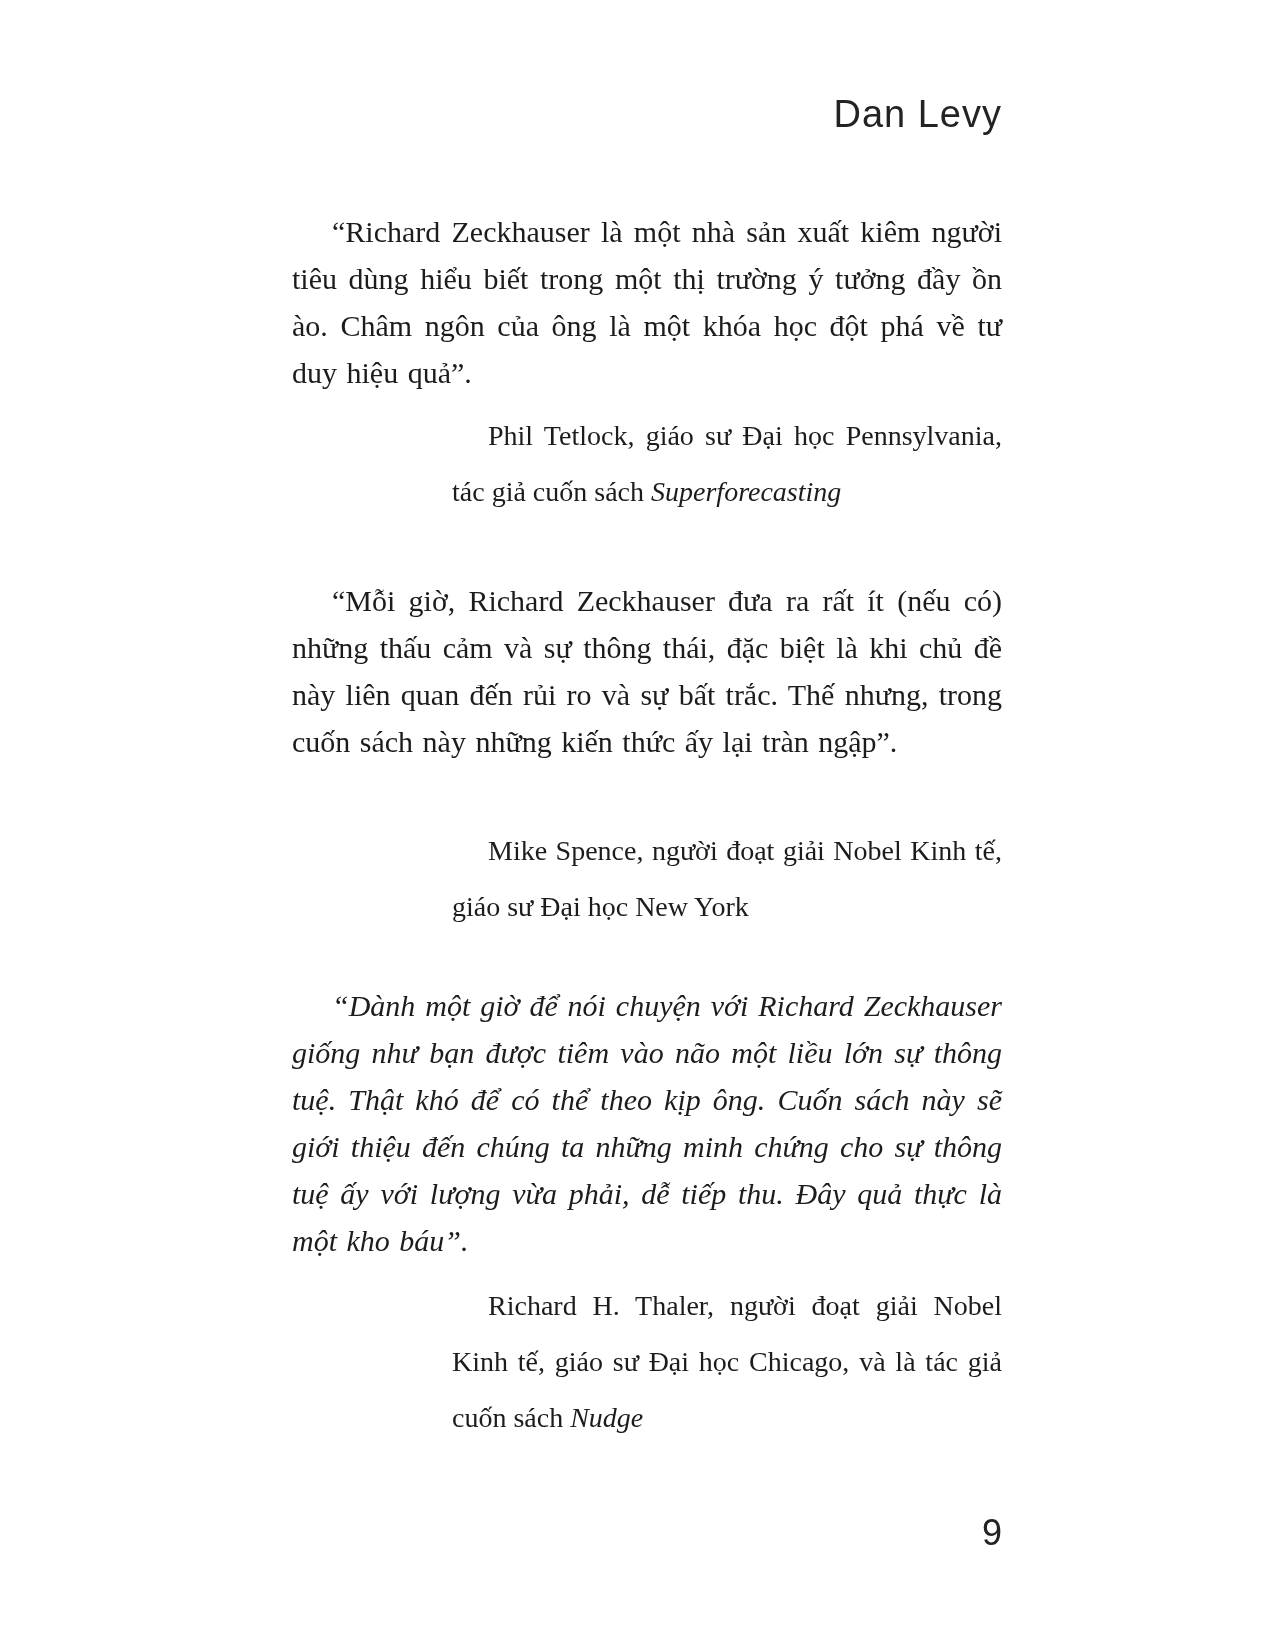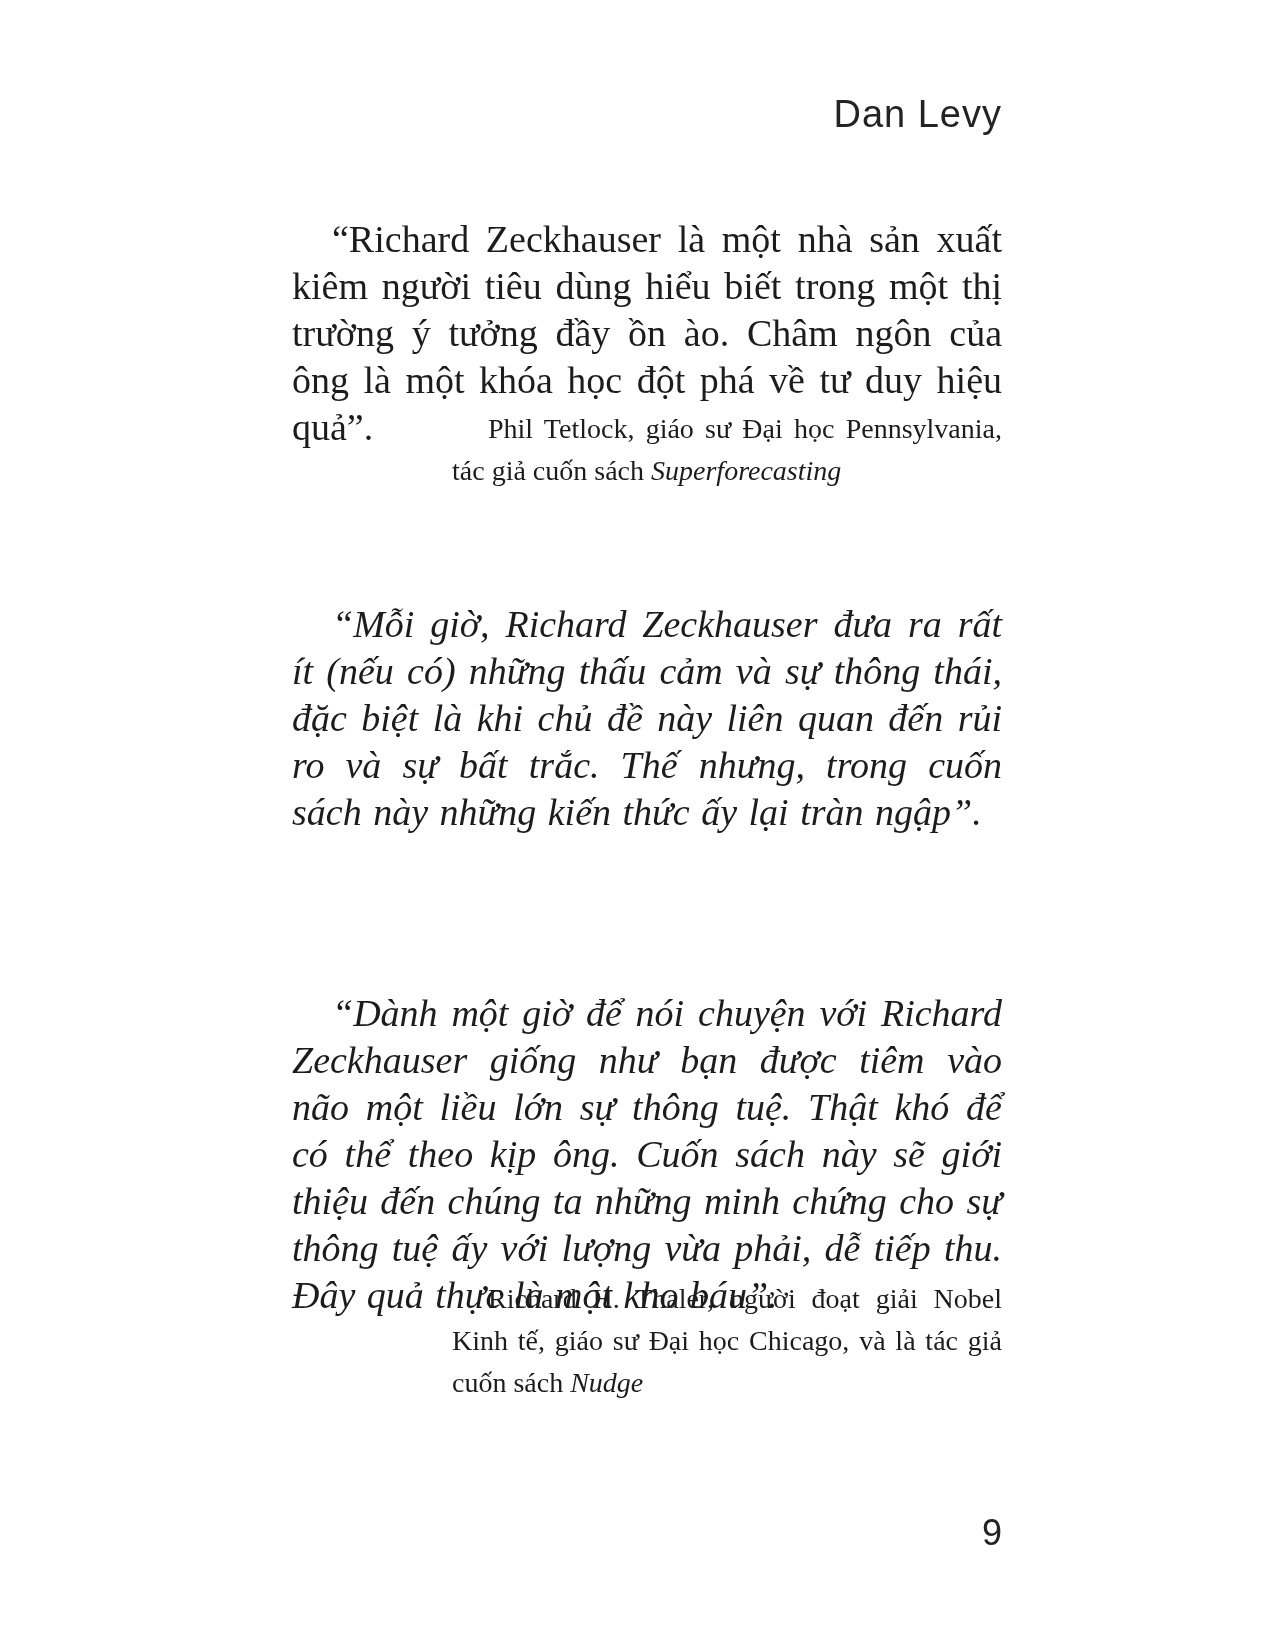--- a/index.html
+++ b/index.html
@@ -33,36 +33,36 @@
     font-size: 38px;
     line-height: 44px;
     font-weight: 400;
     letter-spacing: 1px;
     color: #232323;
   }
   .quote {
     position: absolute;
     left: 0;
     width: 710px;
-    font-size: 38px;
+    font-size: 30px;
     line-height: 47px;
     text-align: justify;
     text-indent: 40px;
     word-spacing: 2px;
     color: #1c1c1c;
   }
   .quote-1 { top: 178px; }
-  .quote-2 { top: 563px; font-style: italic; }
+  .quote-2 { top: 547px; }
   .quote-3 { top: 952px; font-style: italic; }
   .attribution {
     position: absolute;
     left: 160px;
     width: 550px;
     font-size: 28px;
-    line-height: 42px;
+    line-height: 56px;
     text-align: justify;
     text-indent: 36px;
     color: #1c1c1c;
   }
   .attribution-1 { top: 380px; }
   .attribution-2 { top: 795px; }
   .attribution-3 { top: 1250px; font-family: Liberation Serif, serif; }
   .attribution .book-title {
     font-style: italic;
   }
@@ -85,20 +85,21 @@
   <div class="content">
 
     <div class="running-header">Dan Levy</div>
 
     <p class="quote quote-1">“Richard Zeckhauser là một nhà sản xuất kiêm người tiêu dùng hiểu biết trong một thị trường ý tưởng đầy ồn ào. Châm ngôn của ông là một khóa học đột phá về tư duy hiệu quả”.</p>
 
     <p class="attribution attribution-1"><span>Phil Tetlock, giáo sư Đại học Pennsylvania, tác giả cuốn sách</span> <span class="book-title">Superforecasting</span></p>
 
     <p class="quote quote-2">“Mỗi giờ, Richard Zeckhauser đưa ra rất ít (nếu có) những thấu cảm và sự thông thái, đặc biệt là khi chủ đề này liên quan đến rủi ro và sự bất trắc. Thế nhưng, trong cuốn sách này những kiến thức ấy lại tràn ngập”.</p>
 
+    <p class="attribution attribution-2"><span>Mike Spence, người đoạt giải Nobel Kinh tế, giáo sư Đại học New York</span><span class="book-title"></span></p>
 
     <p class="quote quote-3">“Dành một giờ để nói chuyện với Richard Zeckhauser giống như bạn được tiêm vào não một liều lớn sự thông tuệ. Thật khó để có thể theo kịp ông. Cuốn sách này sẽ giới thiệu đến chúng ta những minh chứng cho sự thông tuệ ấy với lượng vừa phải, dễ tiếp thu. Đây quả thực là một kho báu”.</p>
 
     <p class="attribution attribution-3"><span>Richard H. Thaler, người đoạt giải Nobel Kinh tế, giáo sư Đại học Chicago, và là tác giả cuốn sách</span> <span class="book-title">Nudge</span></p>
 
     <div class="page-number">9</div>
 
   </div>
 </div>
 

